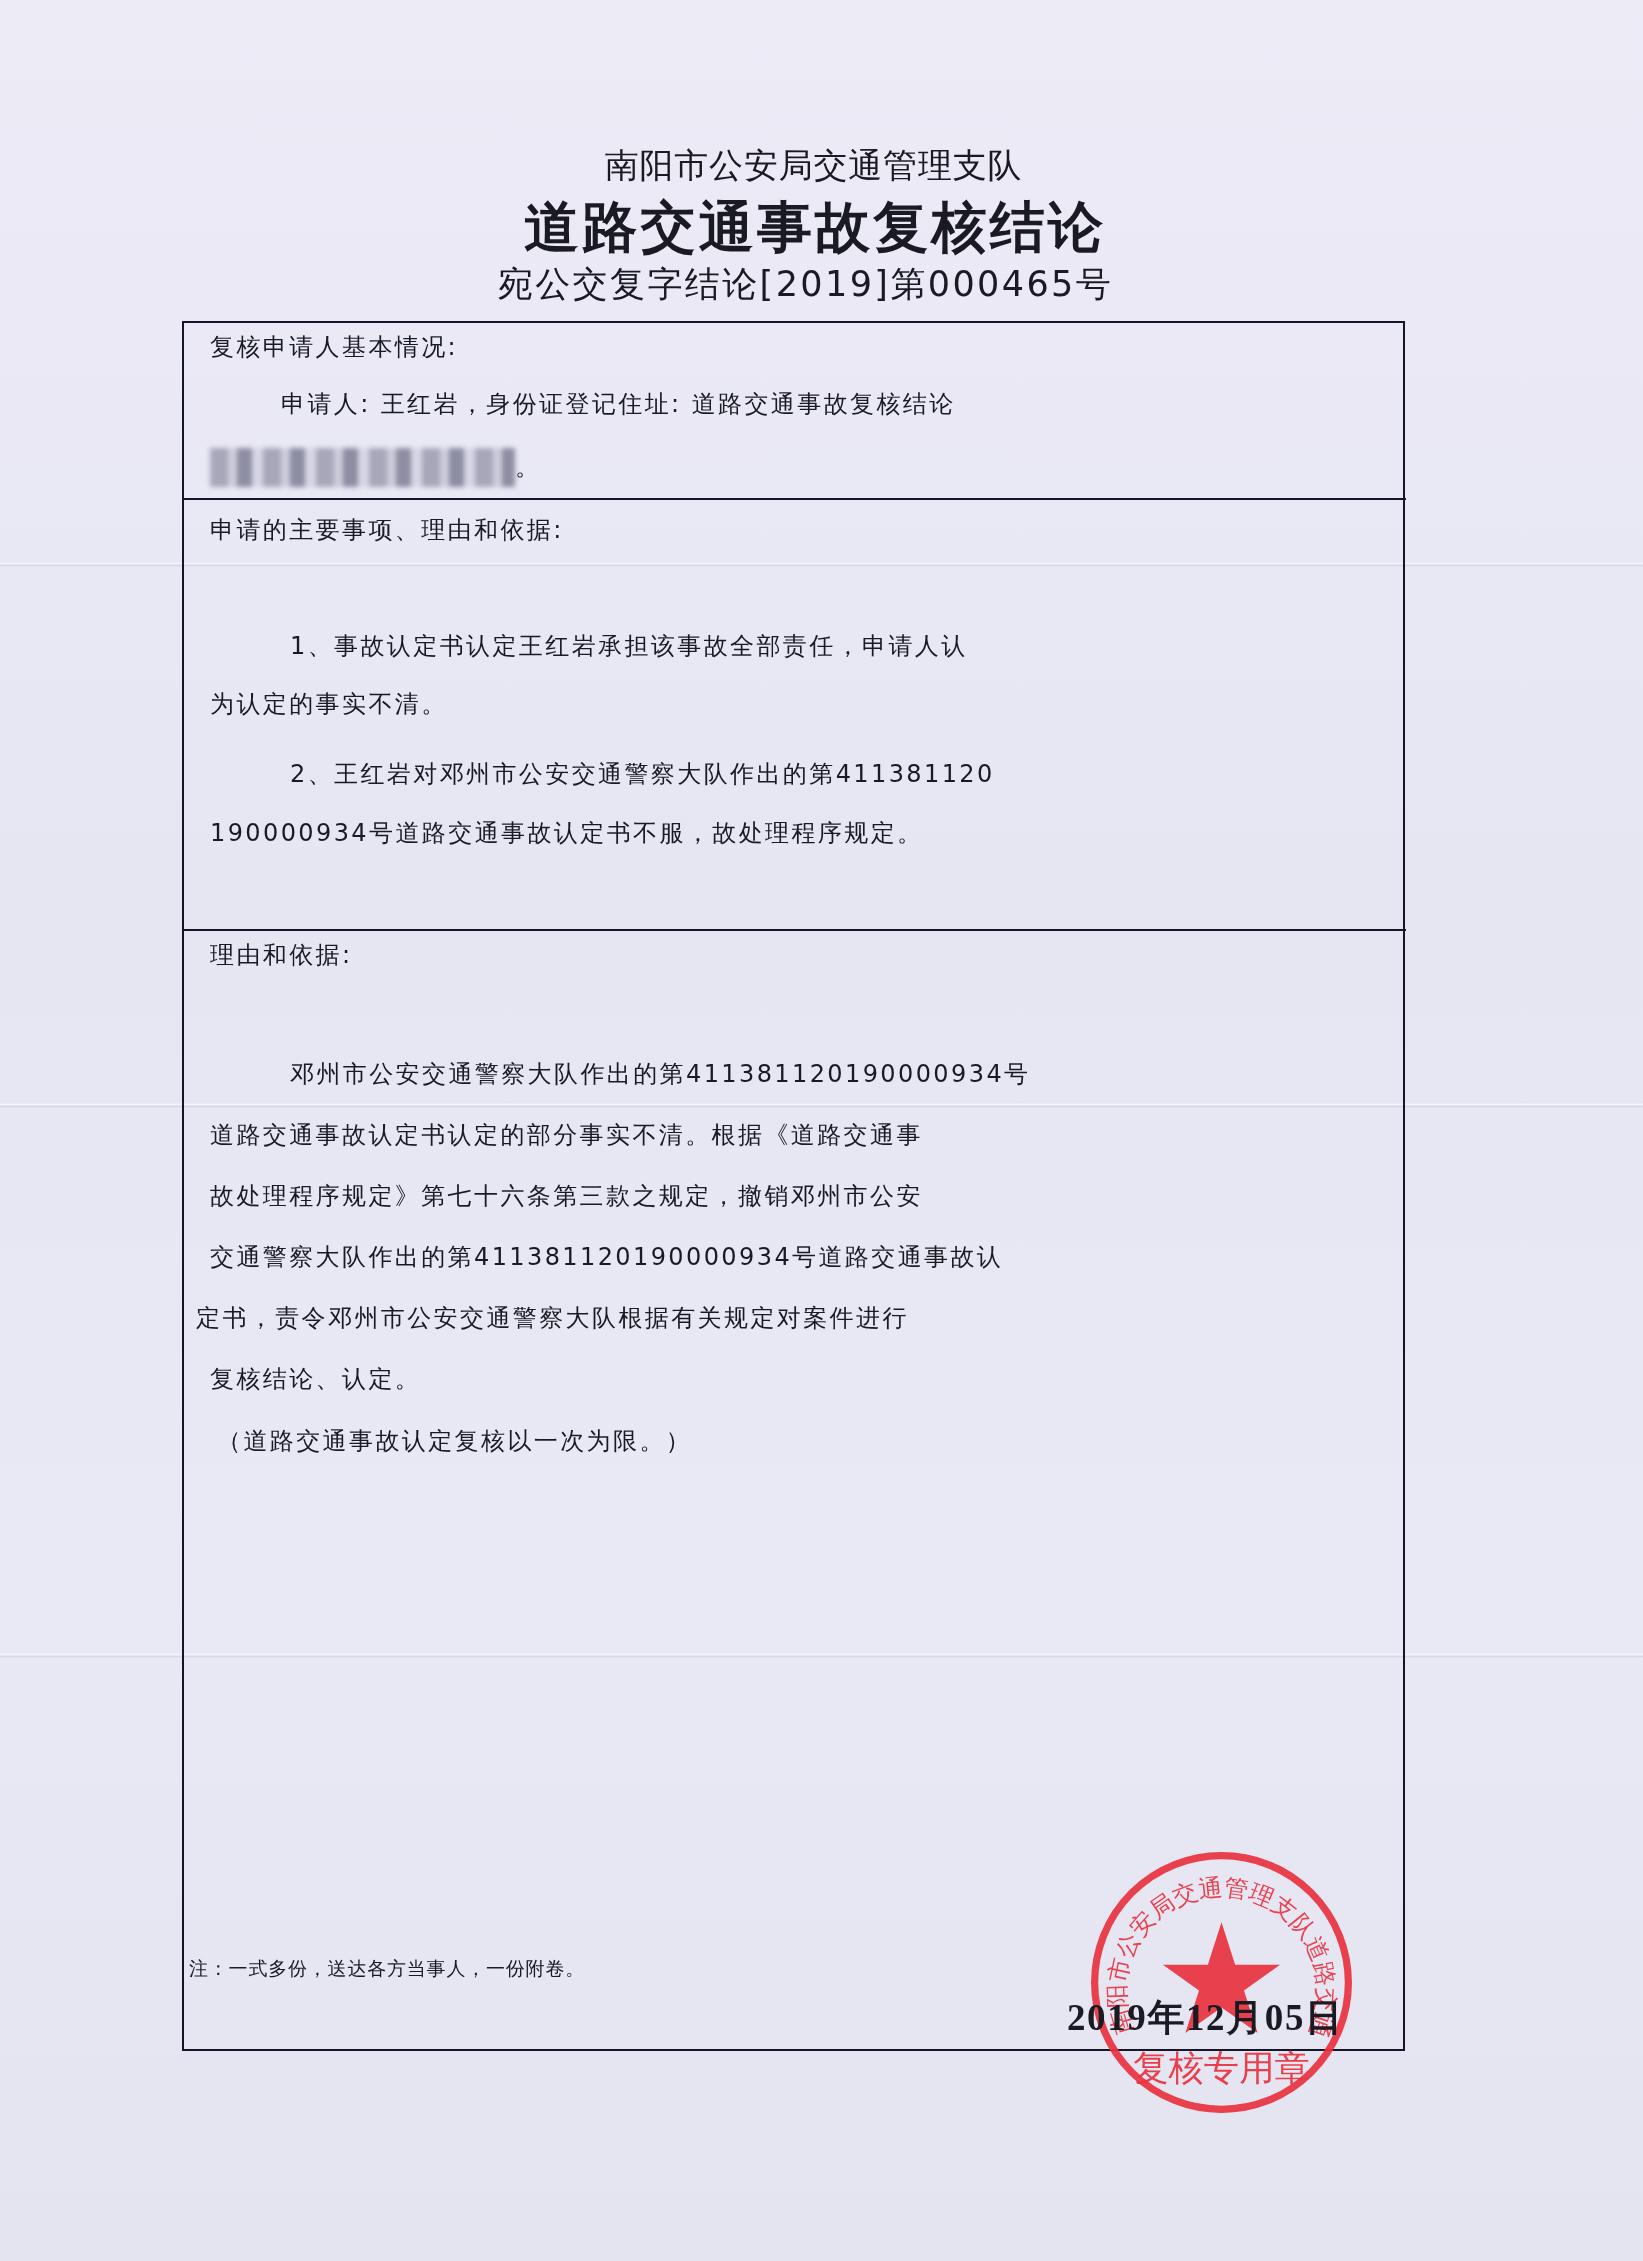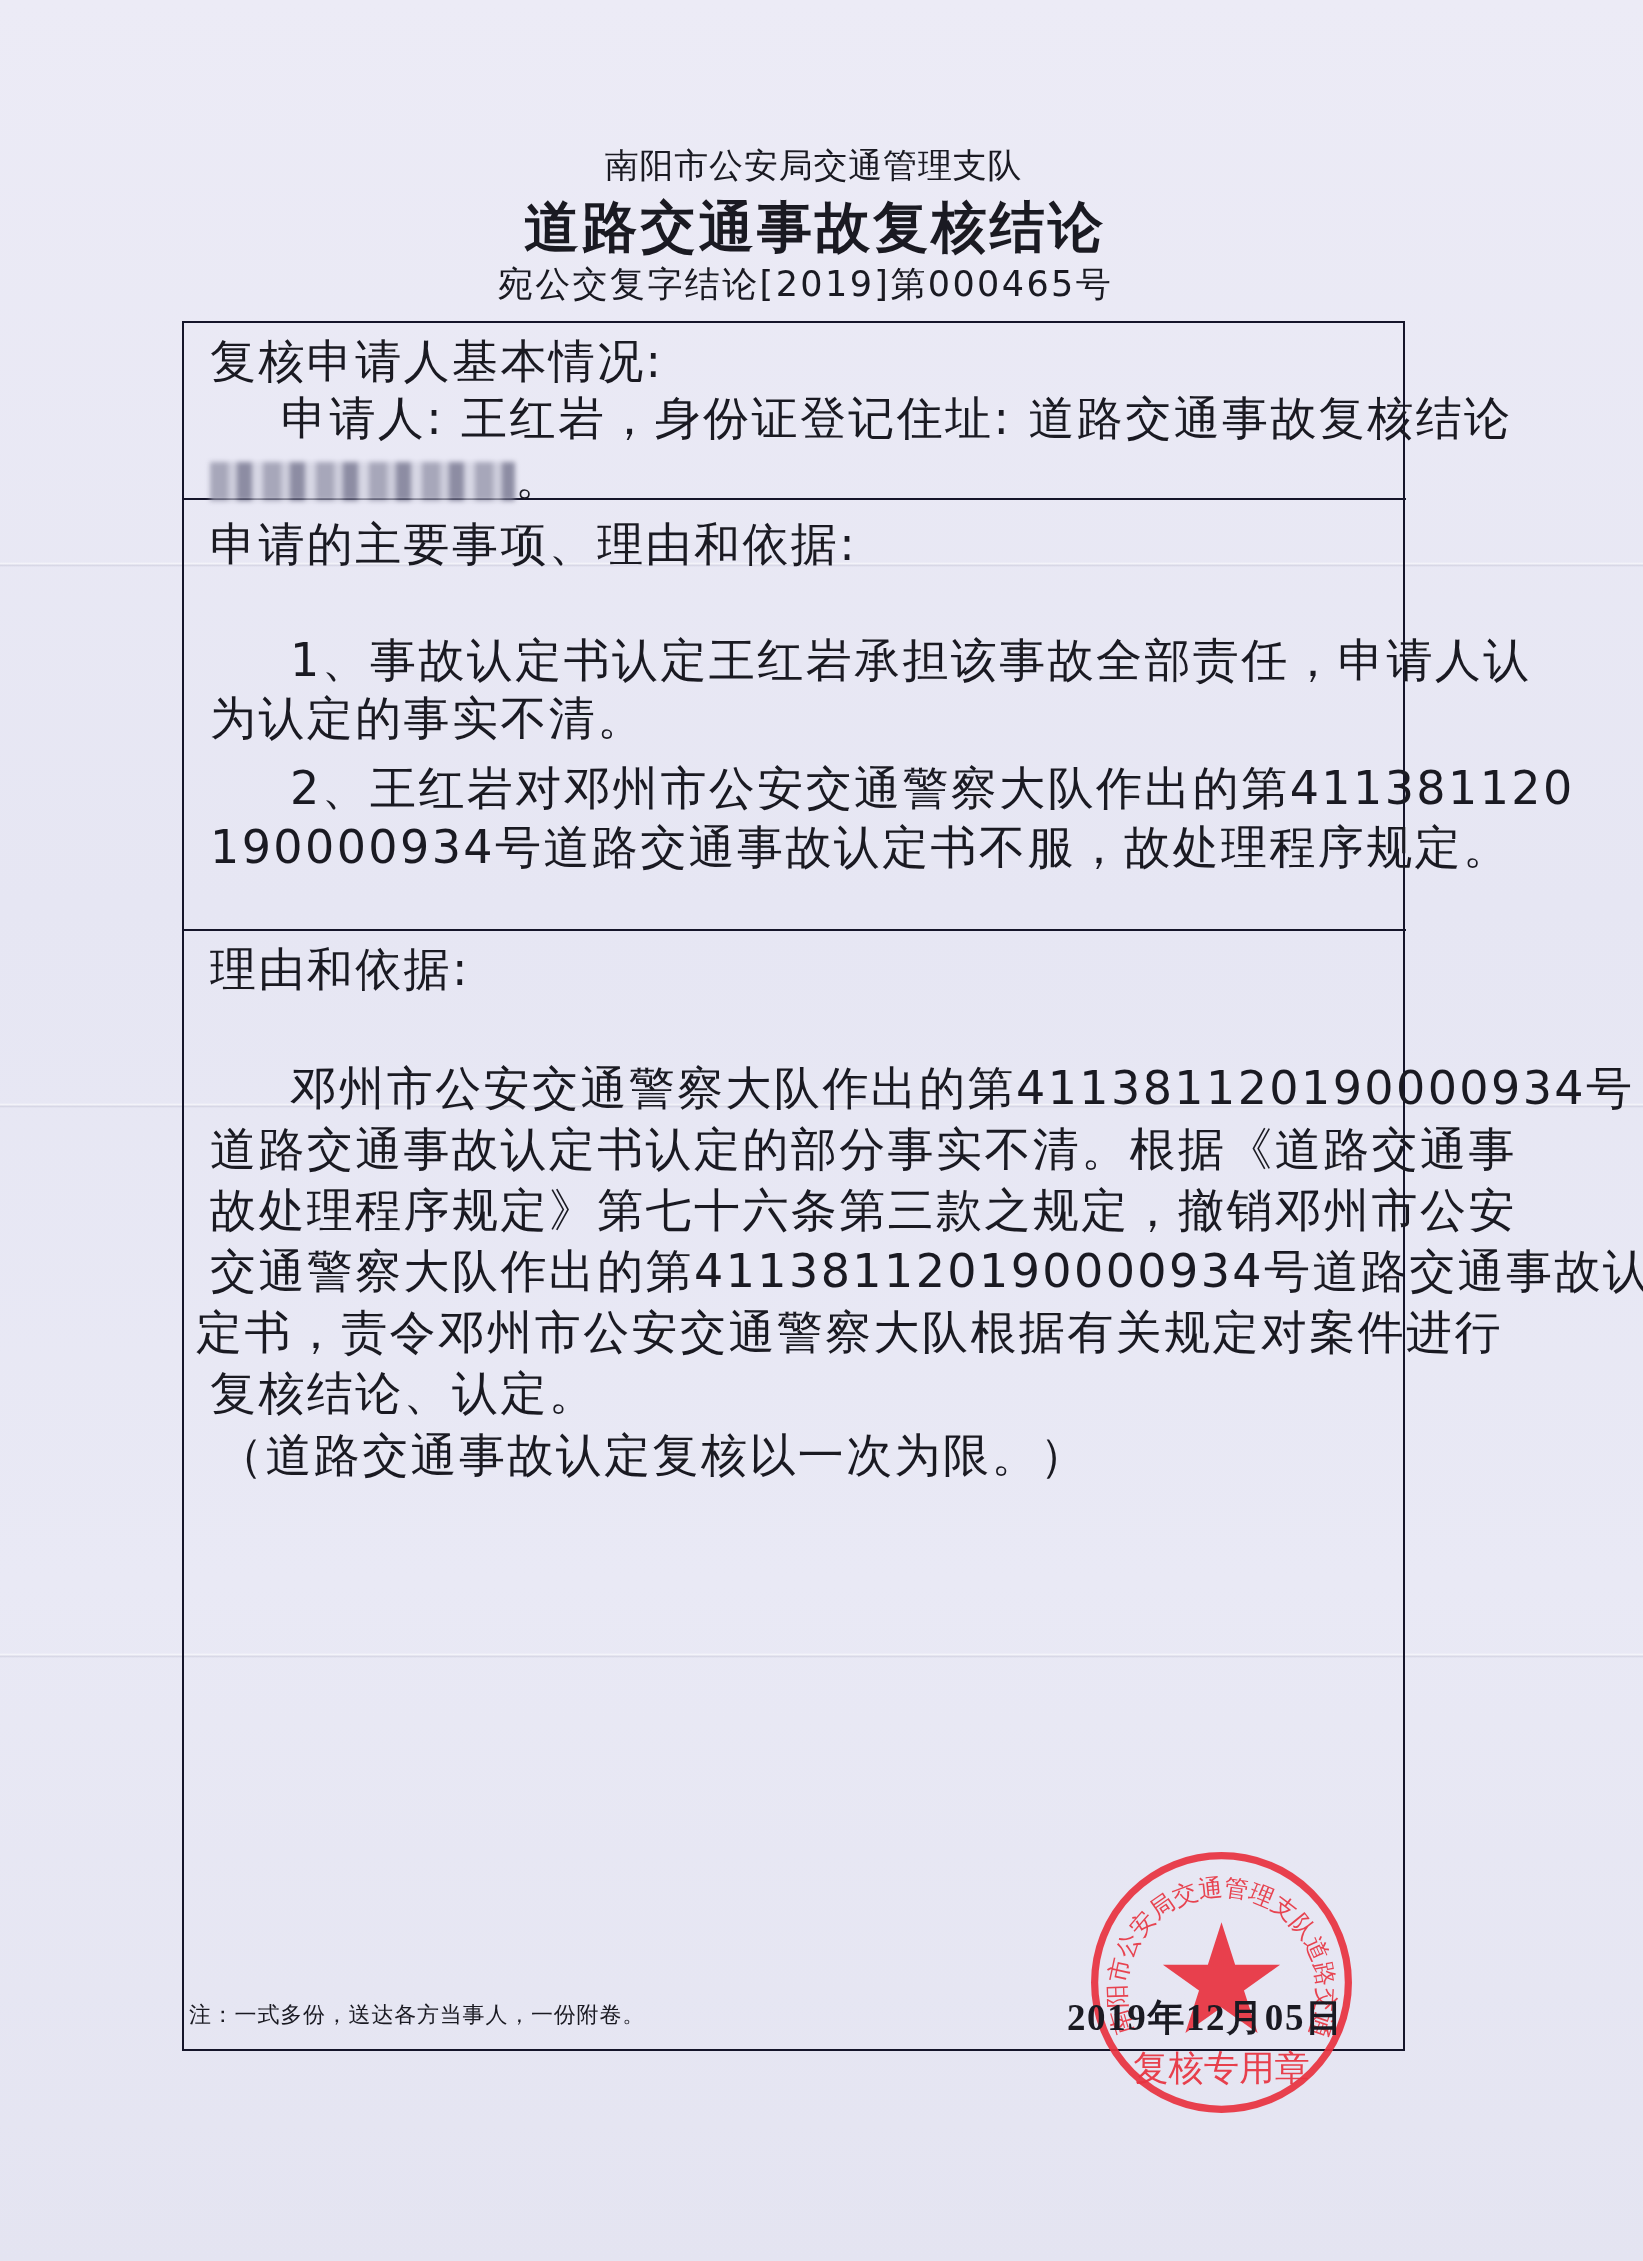--- a/index.html
+++ b/index.html
@@ -10,26 +10,26 @@
     color:#1a1a22;
   }
   .crease { position:absolute; left:0; width:1643px; height:4.8px;
     background: linear-gradient(180deg, rgba(255,255,255,0.0), rgba(255,255,255,0.55), rgba(180,180,200,0.35), rgba(255,255,255,0)); }
   .hdr { position:absolute; left:0; width:1643px; text-align:center; white-space:nowrap; }
   #agency { top:143px; font-size:34px; letter-spacing:0.8px; font-family:"DejaVu Serif","Liberation Serif",serif; left:-8px;}
   #title { top:191px; font-size:55px; font-weight:bold; letter-spacing:3.2px; font-family:"DejaVu Serif","Liberation Serif",serif; left:-6.4px;}
   #docno { top:261px; font-size:35px; letter-spacing:2.4px; left:-16px; }
   .tbl { position:absolute; left:182px; top:321px; width:1223px; height:1730px; border:2.4px solid #15152a; box-sizing:border-box; }
   .hline { position:absolute; left:182px; width:1224px; height:0; border-top:2.4px solid #15152a; }
-  .line { position:absolute; white-space:nowrap; font-size:46px; letter-spacing:2.4px; }
+  .line { position:absolute; white-space:nowrap; font-size:24px; letter-spacing:2.4px; }
   .blur { display:inline-block; width:305px; height:39px; vertical-align:middle;
     background: repeating-linear-gradient(90deg,#9c9cb0 0 17.7px,#c9c9d8 17.7px 27px,#7d7d95 27px 42px,#d4d4e2 42px 53px);
     filter: blur(2.4px); opacity:0.85; }
   #date { position:absolute; left:1067px; top:1993px; font-size:37px; font-family:"Liberation Serif","DejaVu Serif",serif; letter-spacing:1.6px; z-index:3;font-weight:bold; }
-  #note { position:absolute; left:189px; top:2000px; font-size:22px; letter-spacing:0.8px; }
+  #note { position:absolute; left:189px; top:1956px; font-size:19px; letter-spacing:0.8px; }
   .stamp { position:absolute; left:1085px; top:1846px; width:273px; height:273px; z-index:2; }
 </style>
 </head>
 <body>
 
 <div class="crease" style="top:562px"></div>
 <div class="crease" style="top:1103px"></div>
 <div class="crease" style="top:1653px"></div>
 
 <div id="agency" class="hdr">南阳市公安局交通管理支队</div>

